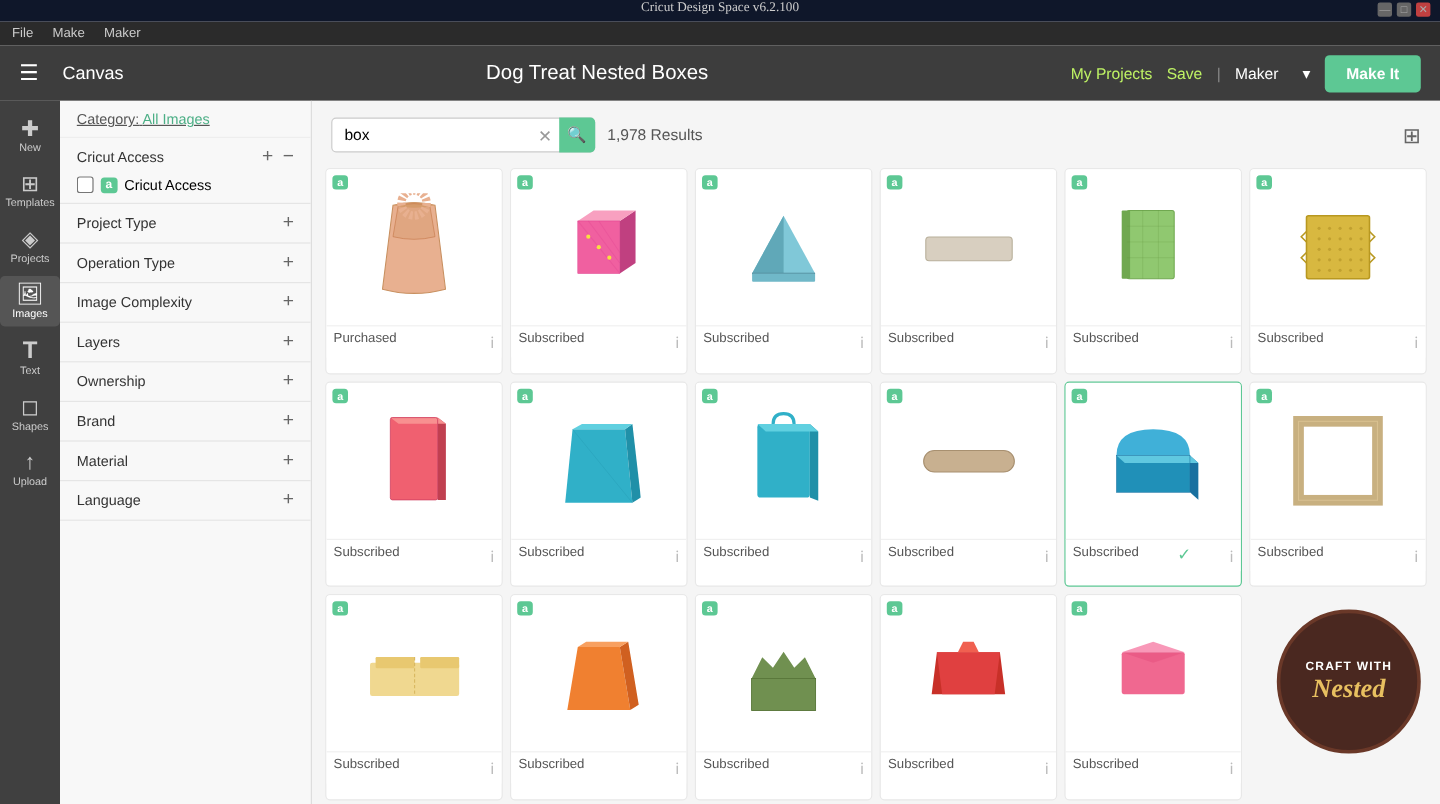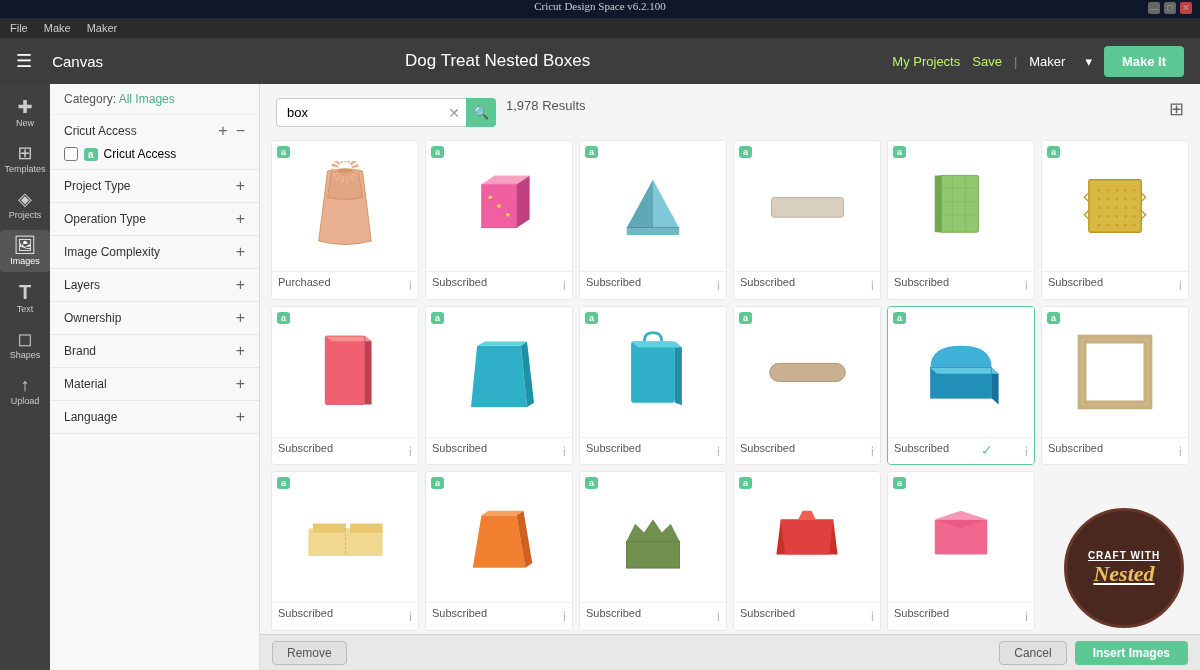--- a/index.html
+++ b/index.html
@@ -145,20 +145,21 @@
       background: #f8f8f8;
       border-right: 1px solid #ddd;
       overflow-y: auto;
       padding: 0;
     }
     .category-header {
       padding: 8px 14px;
       font-size: 12px;
       color: #555;
       border-bottom: 1px solid #eee;
+      text-decoration: underline;
     }
     .category-header a {
       color: #4caf86;
       text-decoration: none;
     }
     .filters-title {
       padding: 10px 14px 6px;
       font-size: 13px;
       font-weight: 600;
       color: #333;
@@ -198,20 +199,21 @@
     
     .main-content {
       flex: 1;
       display: flex;
       flex-direction: column;
       background: #f5f5f5;
       overflow: hidden;
     }
     .search-bar-row {
       display: flex;
+      align-items: center;
       padding: 14px 16px 10px;
       gap: 10px;
       background: #f5f5f5;
     }
     .search-wrapper {
       position: relative;
       display: flex;
       align-items: center;
     }
     .search-input {
@@ -366,21 +368,20 @@
       background: #4a2820;
       border-radius: 50%;
       display: flex;
       align-items: center;
       justify-content: center;
       flex-direction: column;
       color: white;
       text-align: center;
       overflow: hidden;
       border: 3px solid #6a3828;
-      text-decoration: underline;
     }
     .watermark-small { font-size: 10px; font-weight: 600; text-transform: uppercase; letter-spacing: 1px; }
     .watermark-name { font-size: 22px; font-style: italic; font-weight: 700; color: #e8c060; font-family: Georgia, serif; }
 
     
     .check-icon {
       color: #5dc894;
       font-size: 14px;
     }
   </style>
@@ -846,27 +847,20 @@
           </svg>
         </div>
         <div class="image-card-footer">
           <span class="card-label">Subscribed</span>
           <span class="card-info">ℹ</span>
         </div>
       </div>
 
     </div>
 
-    <div class="bottom-bar">
-      <button class="remove-btn">Remove</button>
-      <div class="bottom-right-btns">
-        <button class="cancel-insert-btn">Cancel</button>
-        <button class="insert-btn">Insert Images</button>
-      </div>
-    </div>
 
   </div>
 
   <div class="watermark">
     <span class="watermark-small">CRAFT WITH</span>
     <span class="watermark-name">Nested</span>
   </div>
 
 </div>
 

